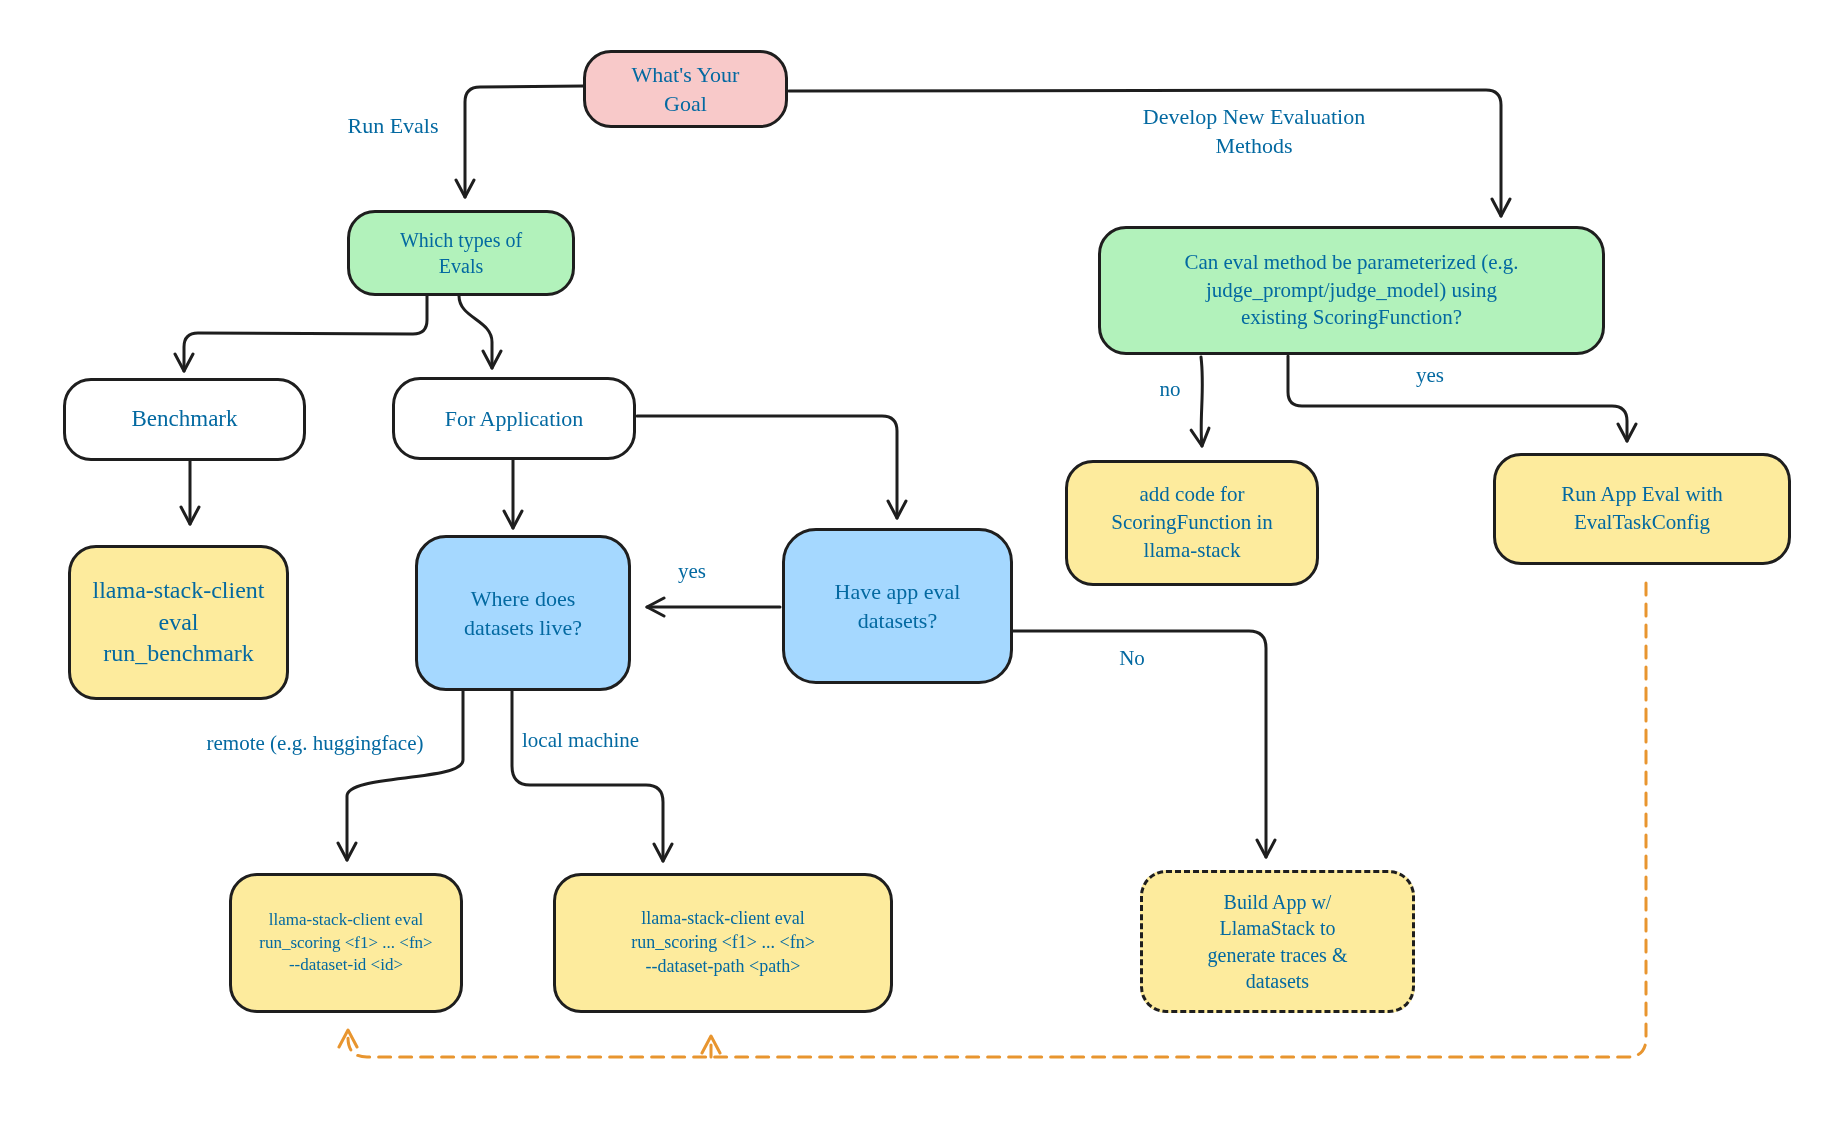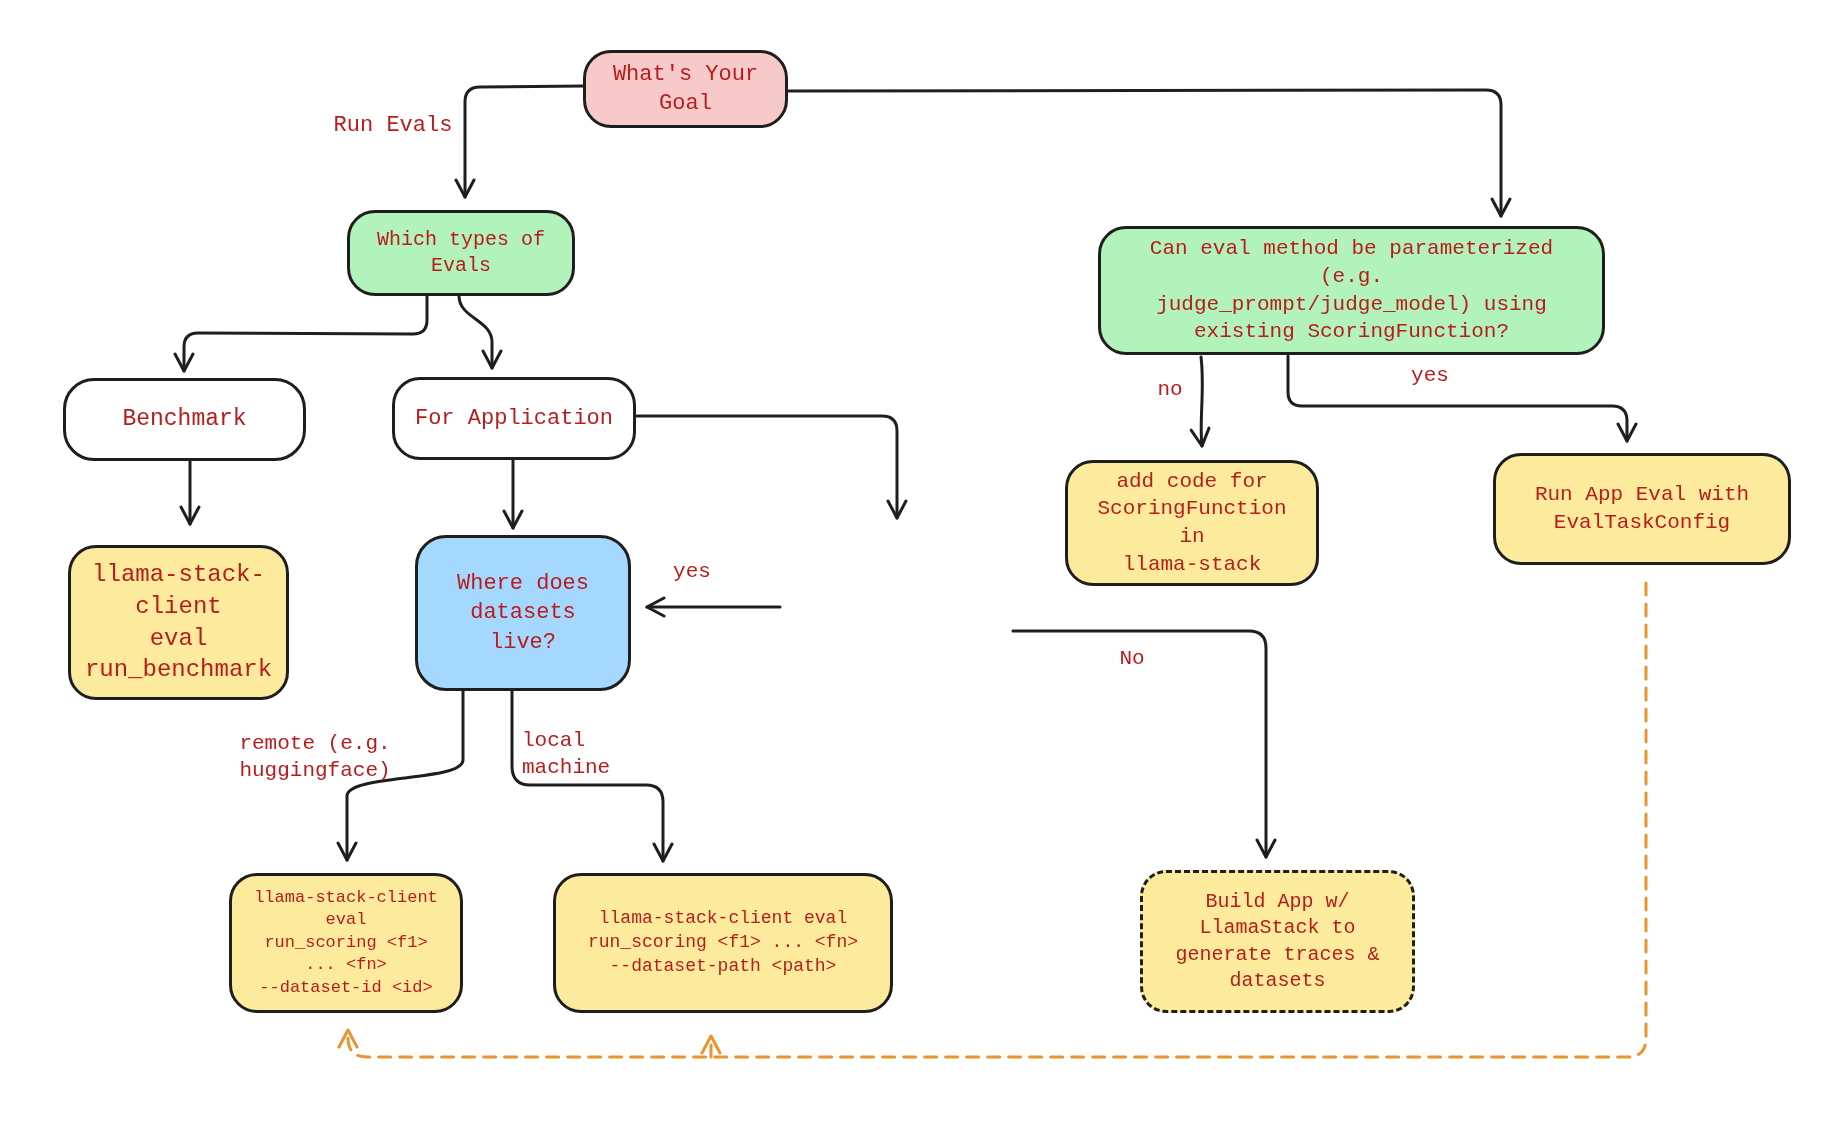--- a/index.html
+++ b/index.html
@@ -1,22 +1,22 @@
 <!DOCTYPE html>
 <html><head>
 <meta charset="utf-8">
 <title></title>
 <style>
   html,body{margin:0;padding:0;background:#ffffff;}
   #canvas{
     position:relative;
     width:1840px;height:1124px;
     background:#ffffff;
-    font-family:Liberation Mono, monospace;
-    color:#b91c1c;
+    font-family:Liberation Serif, serif;
+    color:#0369a1;
     overflow:hidden;
   }
   #edges{position:absolute;left:0;top:0;width:1840px;height:1124px;}
   .node{
     position:absolute;
     box-sizing:border-box;
     border:3px solid #1e1e1e;
     border-radius:28px;
     display:flex;align-items:center;justify-content:center;
     text-align:center;
@@ -74,30 +74,32 @@
   <div class="node" style="left: 583px; top: 50px; width: 205px; height: 78px; font-size: 22px; background: rgb(248, 201, 201);">What's Your
 Goal</div>
 
   <div class="node" style="left: 347px; top: 210px; width: 228px; height: 86px; font-size: 20px; background: rgb(178, 242, 187);">Which types of
 Evals</div>
 
   <div class="node" style="left: 1098px; top: 226px; width: 507px; height: 129px; font-size: 21px; background: rgb(178, 242, 187);">Can eval method be parameterized (e.g.
 judge_prompt/judge_model) using
 existing ScoringFunction?</div>
 
-  <div class="node" style="left: 63px; top: 378px; width: 243px; height: 83px; font-size: 23px; background: rgb(255, 255, 255); border-radius: 31px;">Benchmark</div>
+  <div class="node" style="left: 63px; top: 378px; width: 243px; height: 83px; font-size: 23px; background: rgb(255, 255, 255);">Benchmark</div>
 
   <div class="node" style="left: 392px; top: 377px; width: 244px; height: 83px; font-size: 22px; background: rgb(255, 255, 255);">For Application</div>
 
   <div class="node" style="left: 68px; top: 545px; width: 221px; height: 155px; font-size: 24px; background: rgb(253, 235, 157);">llama-stack-client
 eval run_benchmark</div>
 
   <div class="node" style="left: 415px; top: 535px; width: 216px; height: 156px; font-size: 22px; border-radius: 31px; background: rgb(165, 216, 255);">Where does
 datasets live?</div>
 
+  <div class="node" style="left: 782px; top: 528px; width: 231px; height: 156px; font-size: 22px; border-radius: 34px; background: rgb(165, 216, 255);">Have app eval
+datasets?</div>
 
   <div class="node" style="left: 1065px; top: 460px; width: 254px; height: 126px; font-size: 21px; background: rgb(253, 235, 157);">add code for
 ScoringFunction in
 llama-stack</div>
 
   <div class="node" style="left: 1493px; top: 453px; width: 298px; height: 112px; font-size: 21px; background: rgb(253, 235, 157);">Run App Eval with
 EvalTaskConfig</div>
 
   <div class="node" style="left: 229px; top: 873px; width: 234px; height: 140px; font-size: 17px; background: rgb(253, 235, 157);">llama-stack-client eval
 run_scoring &lt;f1&gt; ... &lt;fn&gt;
@@ -107,20 +109,22 @@
 run_scoring &lt;f1&gt; ... &lt;fn&gt;
 --dataset-path &lt;path&gt;</div>
 
   <div class="node dashed" style="left: 1140px; top: 870px; width: 275px; height: 143px; font-size: 20px; border-radius: 26px; background: rgb(253, 235, 157); text-align: center;">Build App w/
 LlamaStack to
 generate traces &amp;
 datasets</div>
 
   <div class="edge-label" style="left:328px;top:112px;width:130px;">Run Evals</div>
 
+  <div class="edge-label" style="left:1098px;top:103px;width:312px;">Develop New Evaluation
+Methods</div>
 
   <div class="edge-label" style="left:1148px;top:376px;width:44px;font-size:21px;">no</div>
 
   <div class="edge-label" style="left:1400px;top:362px;width:60px;font-size:21px;">yes</div>
 
   <div class="edge-label" style="left:662px;top:558px;width:60px;font-size:21px;">yes</div>
 
   <div class="edge-label" style="left:1105px;top:645px;width:54px;font-size:21px;">No</div>
 
   <div class="edge-label" style="left:172px;top:730px;width:286px;font-size:21px;text-align:center;">remote (e.g. huggingface)</div>

